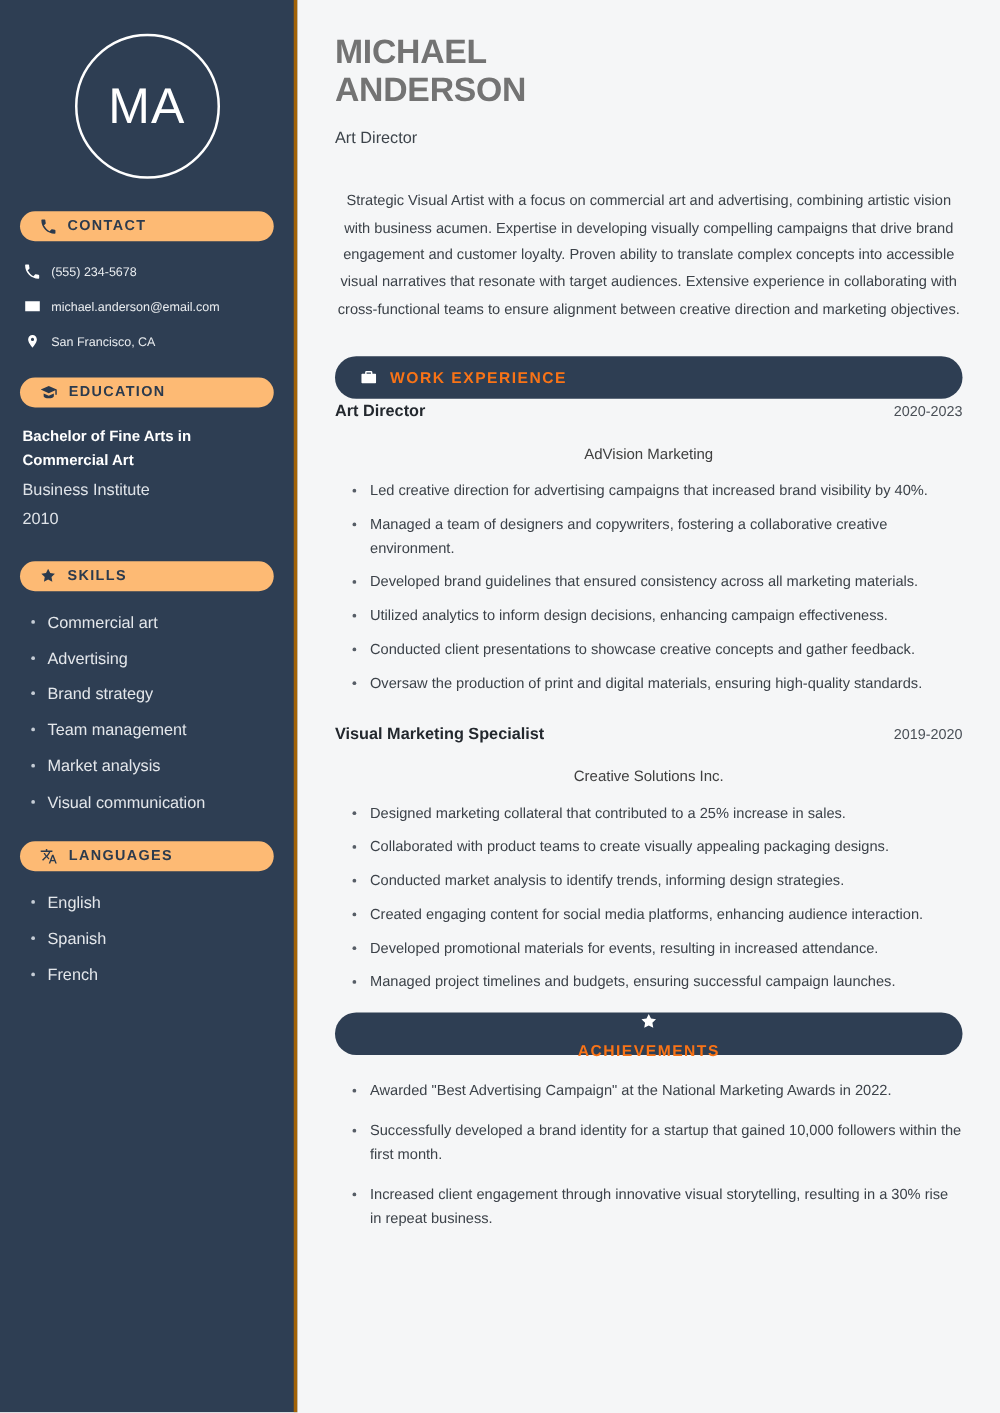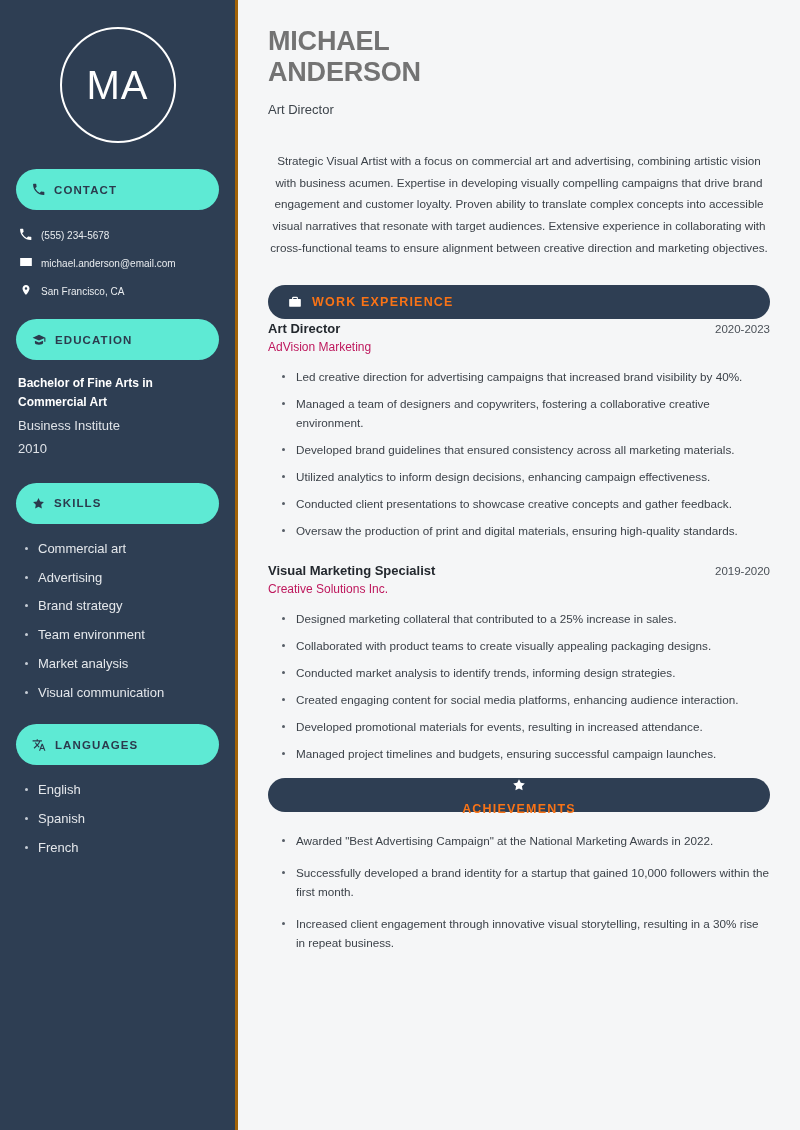--- a/index.html
+++ b/index.html
@@ -45,24 +45,24 @@
     align-items: center;
     justify-content: center;
     font-size: 40px;
     font-weight: 400;
     letter-spacing: 1px;
     color: #ffffff;
     font-family: "Liberation Sans", sans-serif;
   }
 
   .pill {
-    background: #5eead4;
+    background: #fdba74;
     color: #2b3a4d;
     border-radius: 999px;
-    height: 41px;
+    height: 24px;
     display: flex;
     align-items: center;
     padding: 0 16px;
     gap: 9px;
     margin-bottom: 14px;
   }
   .pill .pill-label {
     font-size: 11.5px;
     font-weight: bold;
     letter-spacing: 1.1px;
@@ -181,23 +181,24 @@
     font-size: 13px;
     font-weight: bold;
     color: #23282e;
   }
   .job-dates {
     font-size: 11.5px;
     color: #4a5057;
     white-space: nowrap;
   }
   .job-company {
-    margin-top: 4px;
+    margin-top: 20px;
     font-size: 12px;
-    color: #be185d;
+    color: #404040;
+    text-align: center;
   }
 
   .task-list {
     list-style: none;
     margin-top: 14px;
     padding-left: 13px;
   }
   .task-list li {
     position: relative;
     font-size: 11.7px;
@@ -288,21 +289,21 @@
           <svg width="13" height="13" viewBox="0 0 24 24" fill="#2b3a4d">
               <path d="M12 2l3.1 6.3 6.9 1-5 4.9 1.2 6.8L12 17.8 5.8 21l1.2-6.8-5-4.9 6.9-1L12 2z"></path>
             </svg>
         </span>
         <span class="pill-label">SKILLS</span>
       </div>
       <ul class="bullet-list">
         <li>Commercial art</li>
         <li>Advertising</li>
         <li>Brand strategy</li>
-        <li>Team environment</li>
+        <li>Team management</li>
         <li>Market analysis</li>
         <li>Visual communication</li>
       </ul>
     </div>
 
     <div class="side-block">
       <div class="pill">
         <span class="ico">
           <svg width="14" height="14" viewBox="0 0 24 24" fill="#2b3a4d">
               <path d="M12.9 15l-2.6-2.6.03-.03A17.9 17.9 0 0 0 14.1 6H17V4h-7V2H8v2H1v2h11.2A16 16 0 0 1 9 10.8 16 16 0 0 1 6.8 7.5H4.8A18 18 0 0 0 7.7 12.1L2.8 16.9 4.2 18.3 9 13.5l3 3 .9-1.5zM18.5 10h-2L12 22h2l1.1-3h4.8l1.1 3h2l-4.5-12zm-2.6 7 1.6-4.3 1.6 4.3h-3.2z"></path>

